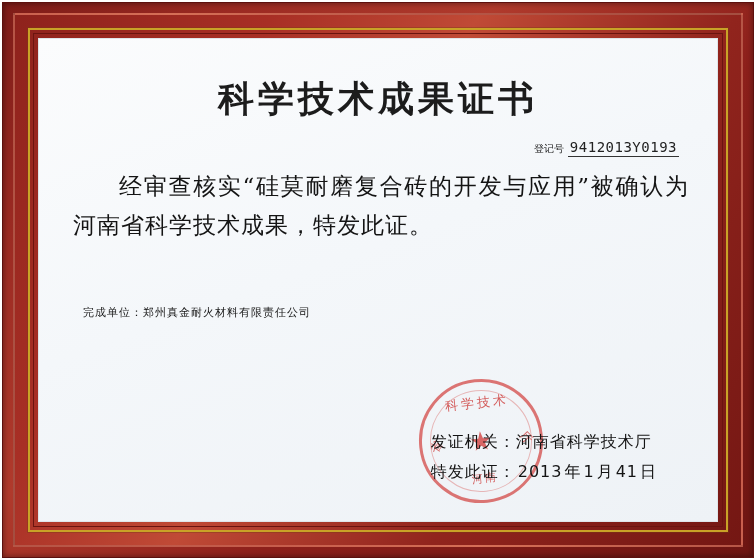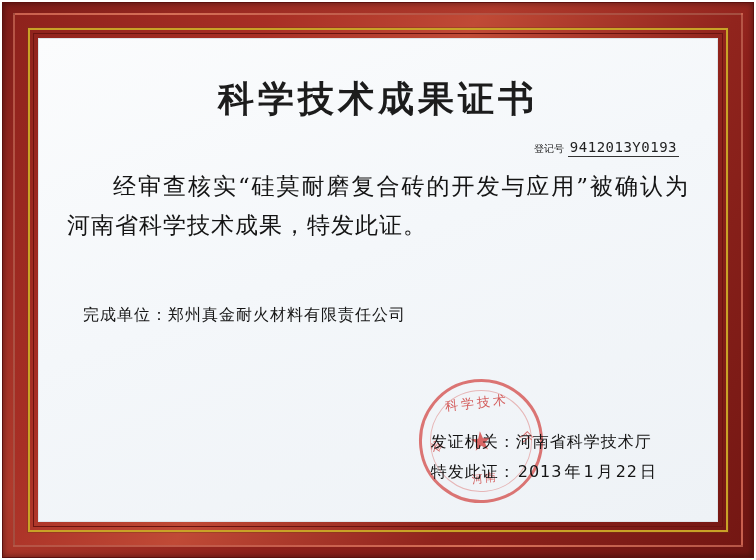--- a/index.html
+++ b/index.html
@@ -111,35 +111,35 @@
     font-family: "DejaVu Sans Mono", monospace;
     font-size: 14px;
     letter-spacing: 0.5px;
     border-bottom: 1px solid #333;
     padding: 0 2px 1px 2px;
   }
 
   .body-text {
     position: absolute;
     top: 128px;
-    left: 28px;
+    left: 34px;
     right: 28px;
     font-size: 23px;
     line-height: 39px;
     color: #141414;
     text-align: justify;
     letter-spacing: 1px;
     text-indent: 2em;
   }
 
   .unit-line {
     position: absolute;
     top: 266px;
     left: 44px;
-    font-size: 16px;
+    font-size: 11px;
     color: #161616;
     letter-spacing: 1px;
     font-family: Liberation Serif, serif;
   }
 
   .footer {
     position: absolute;
     right: 60px;
     bottom: 34px;
     text-align: left;
@@ -256,18 +256,18 @@
       <div class="seal-text-mid-right">厅</div>
       <div class="seal-star">★</div>
       <div class="seal-text-bottom">河南</div>
     </div>
 
     <div class="footer">
       <div class="footer-row">
         <span>发证机关：</span><span>河南省科学技术厅</span>
       </div>
       <div class="footer-row">
-        <span>特发此证：</span><span class="date-num">2013</span><span>年</span><span class="date-num">1</span><span>月</span><span class="date-num">22</span><span>日</span>
+        <span>特发此证：</span><span class="date-num">2013</span><span>年</span><span class="date-num">1</span><span>月</span><span class="date-num">41</span><span>日</span>
       </div>
     </div>
 
   </div>
 </div>
 
 </body></html>

